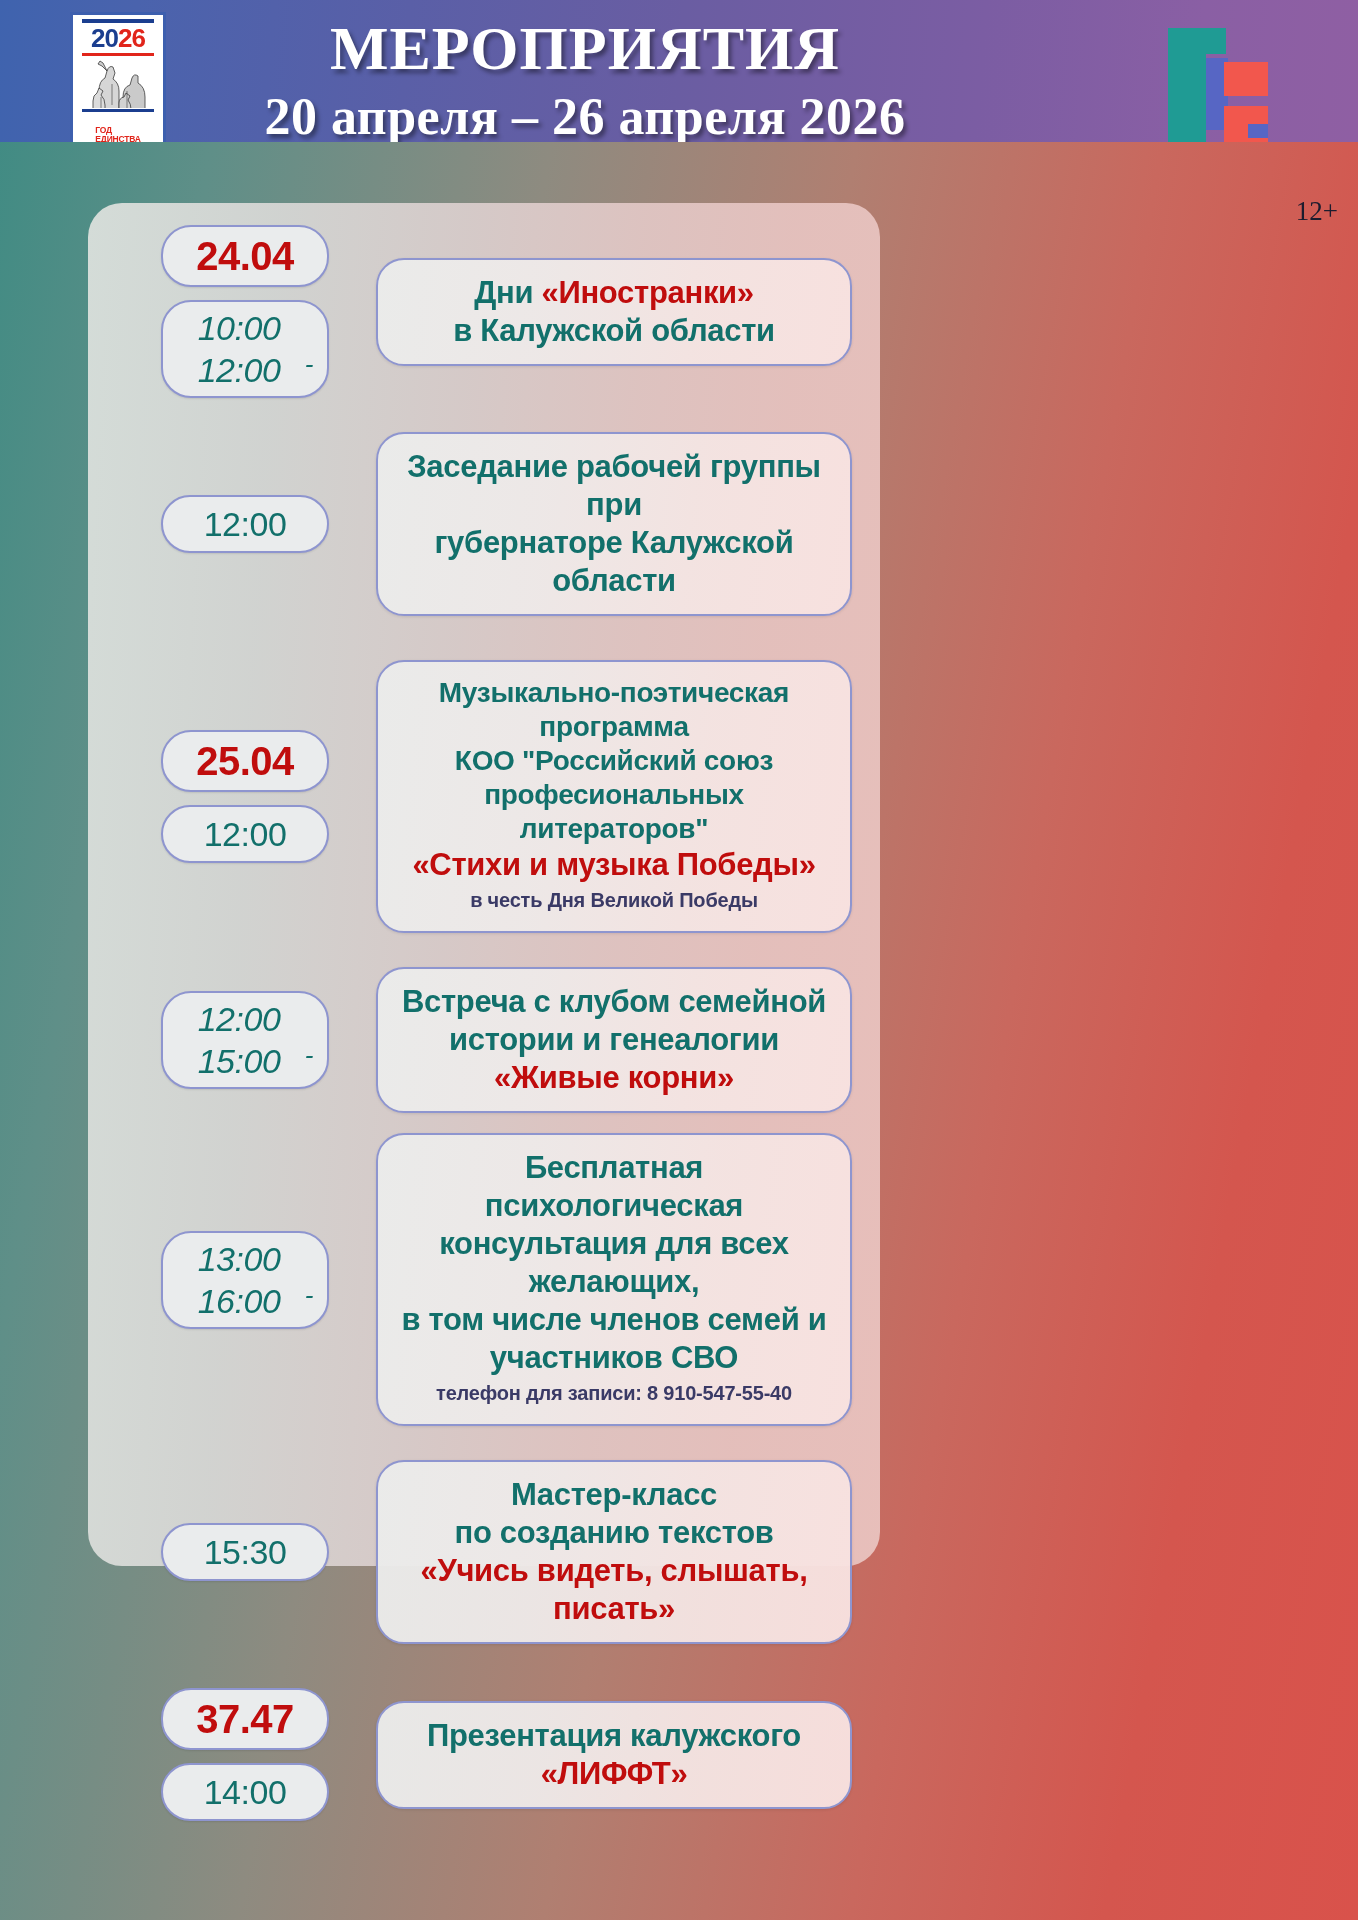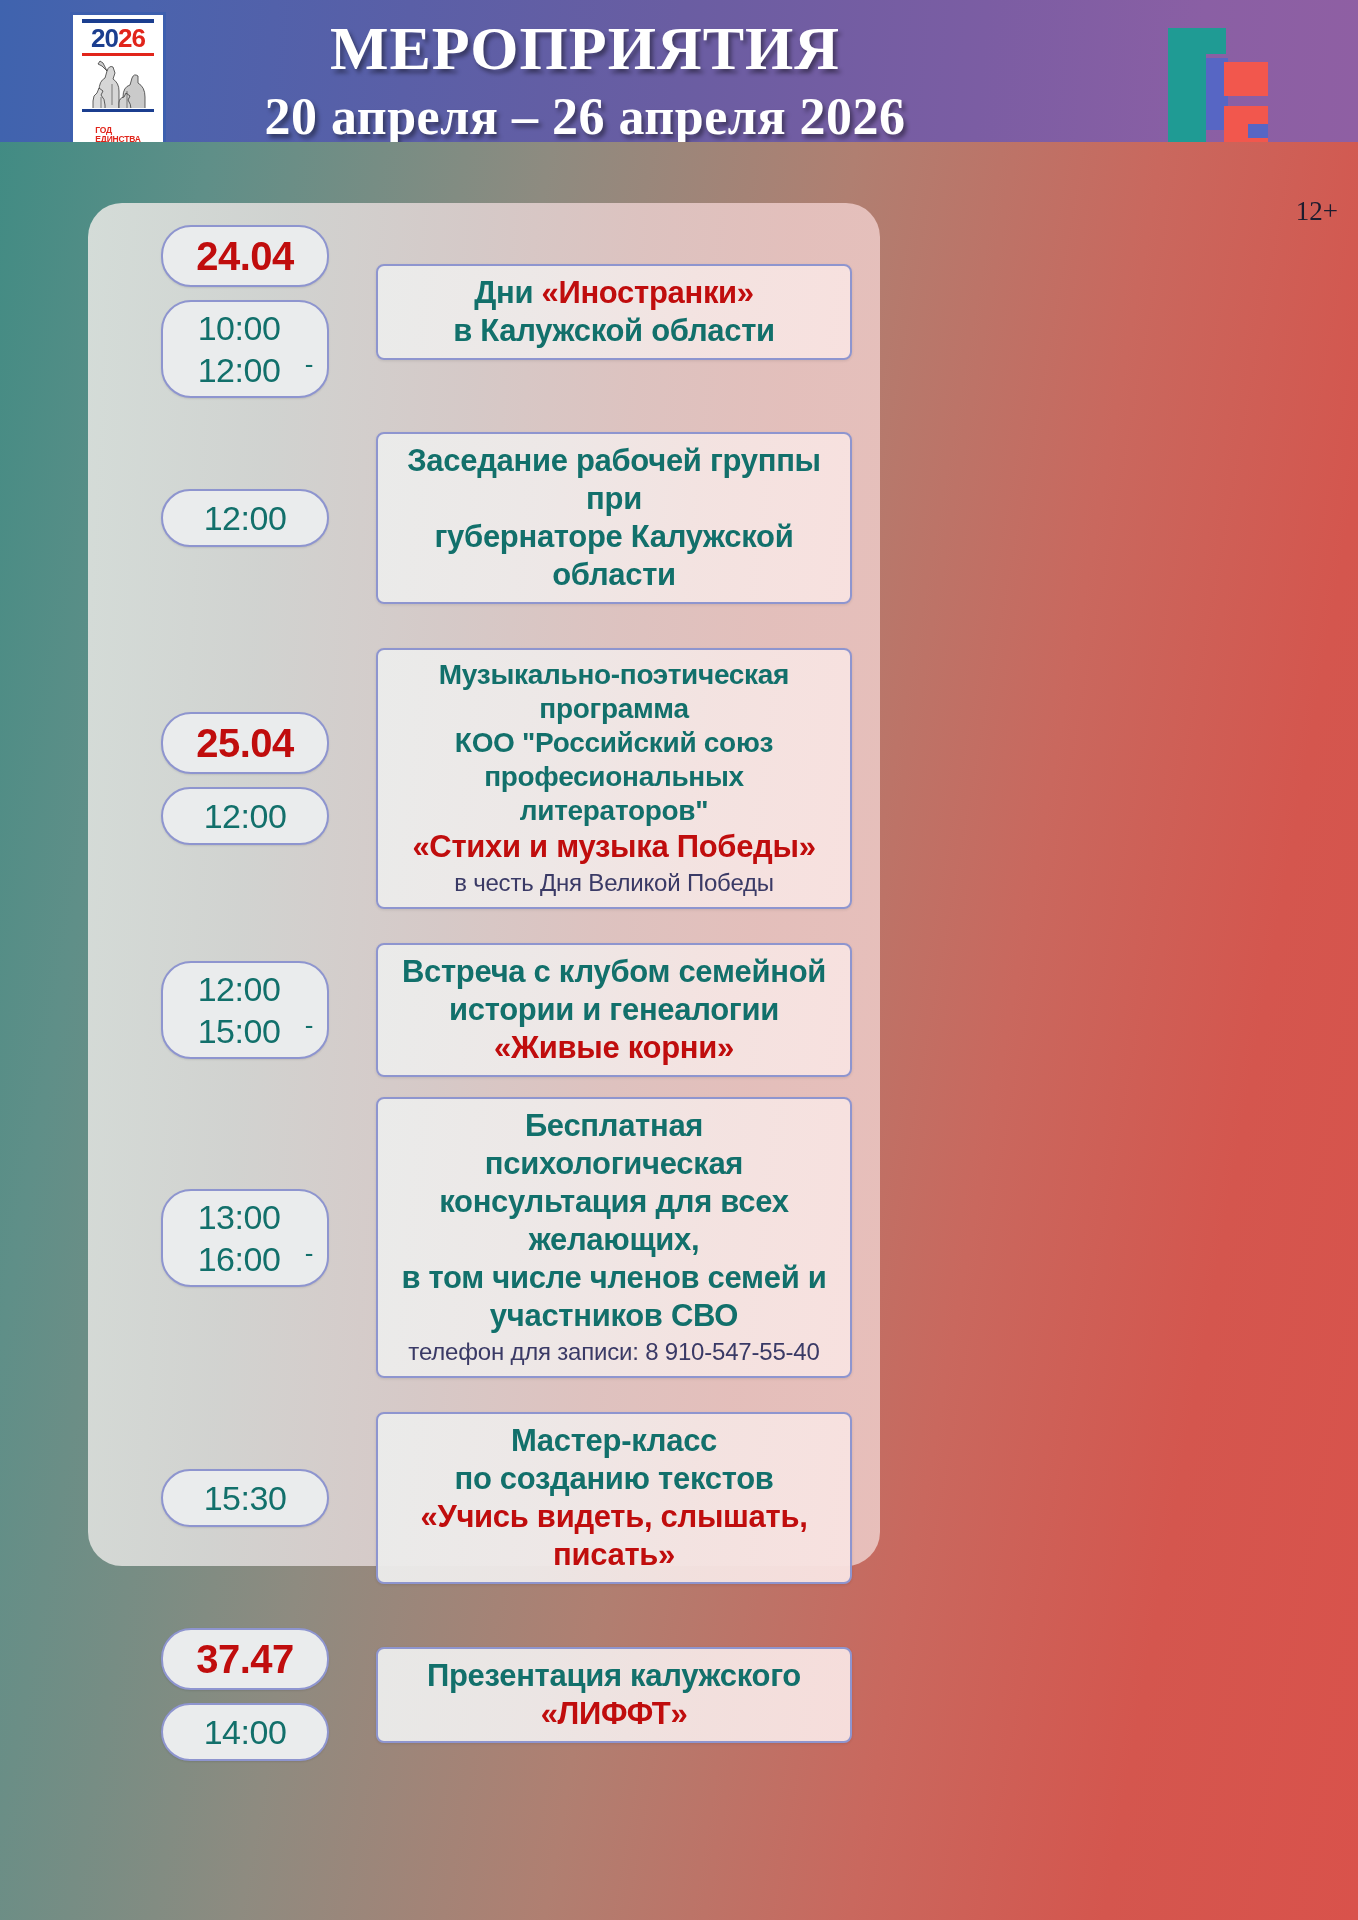--- a/index.html
+++ b/index.html
@@ -203,41 +203,41 @@
     letter-spacing: -0.5px;
   }
   .pill.time {
     font-family: "Liberation Sans", sans-serif;
     font-size: 34px;
     line-height: 42px;
     color: #12706b;
     letter-spacing: -0.5px;
     font-weight: 400;
   }
-  .pill.time.range { padding: 5px 30px 5px 18px; }
+  .pill.time.range { padding: 5px 30px 5px 18px; font-style: italic; }
   .pill.time .dash {
     position: absolute;
     right: 14px;
     top: 50%;
     transform: translateY(-6px);
     font-size: 26px;
     color: #12706b;
   }
 
   .card {
     flex: 1 1 auto;
     margin-left: 22px;
     background: linear-gradient(96deg,
         rgba(235,236,235,0.96) 0%,
         rgba(238,233,232,0.96) 35%,
         rgba(244,228,226,0.96) 68%,
         rgba(248,226,224,0.96) 100%);
     border: 2.5px solid #8e95cf;
-    border-radius: 8px;
-    padding: 8px 18px;
+    border-radius: 28px;
+    padding: 14px 18px;
     text-align: center;
     box-shadow: 0 1px 3px rgba(0,0,0,.10);
   }
 
   .t-teal {
     font-family: "Liberation Sans", sans-serif;
     font-weight: bold;
     color: #12706b;
     font-size: 31px;
     line-height: 38px;
@@ -246,23 +246,23 @@
   .t-red {
     font-family: "Liberation Sans", sans-serif;
     font-weight: bold;
     color: #c00d0d;
     font-size: 31px;
     line-height: 38px;
     letter-spacing: -0.3px;
   }
   .t-note {
     font-family: "Liberation Sans", sans-serif;
-    font-weight: 400;
+    font-weight: 700;
     color: #3a3a66;
-    font-size: 24px;
+    font-size: 20px;
     line-height: 33px;
     letter-spacing: -0.2px;
   }
   .t-small {
     font-size: 28px;
     line-height: 34px;
   }
 
   .spacer-s { height: 20px; }
   .spacer-m { height: 34px; }

